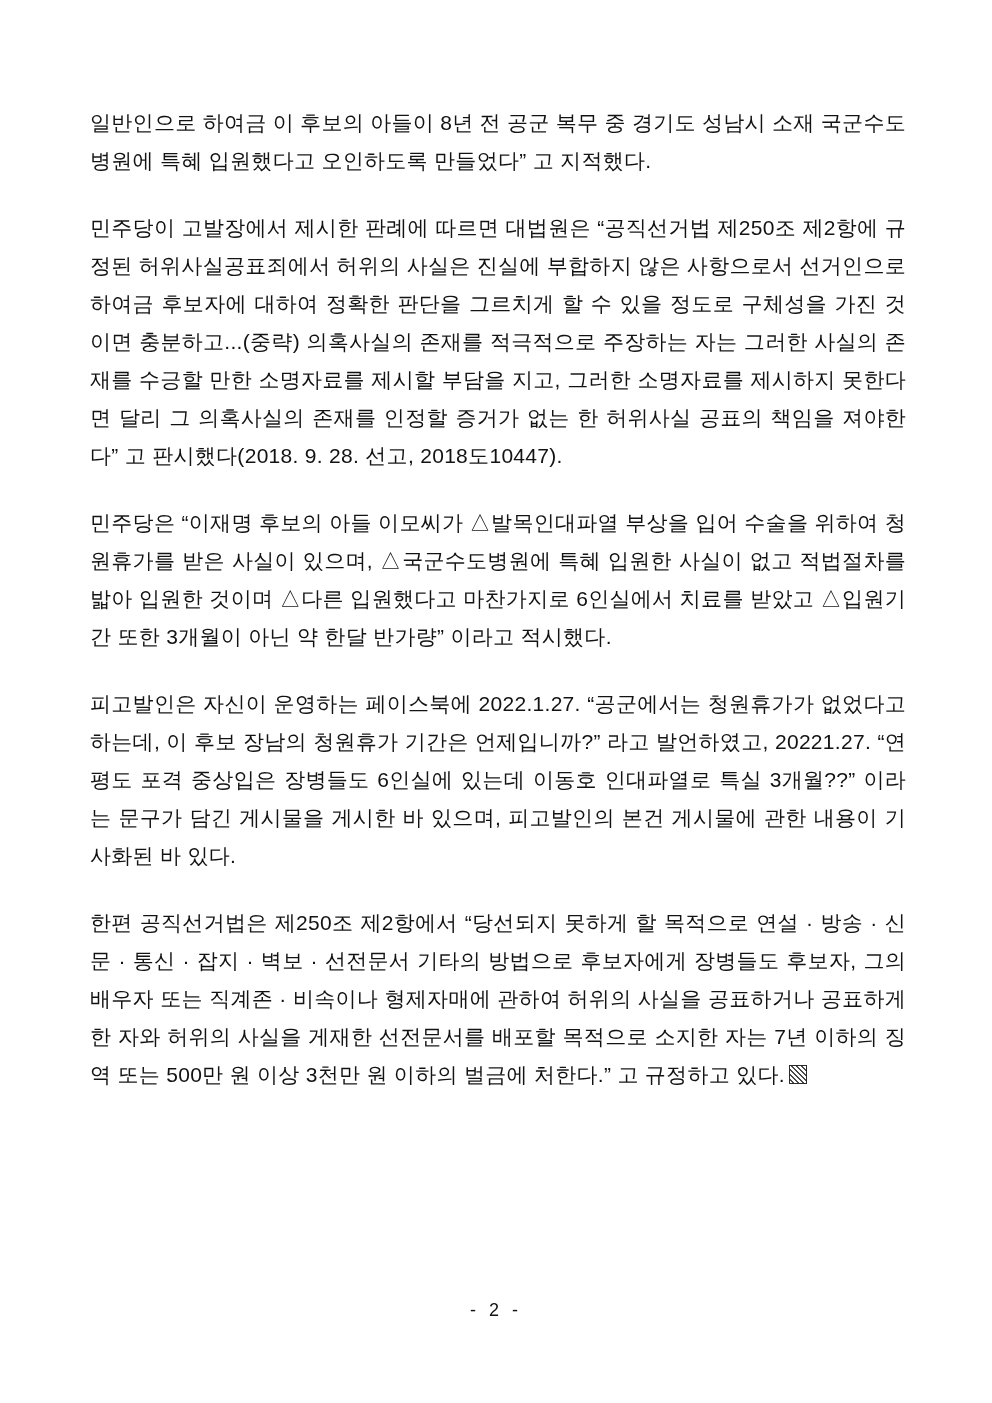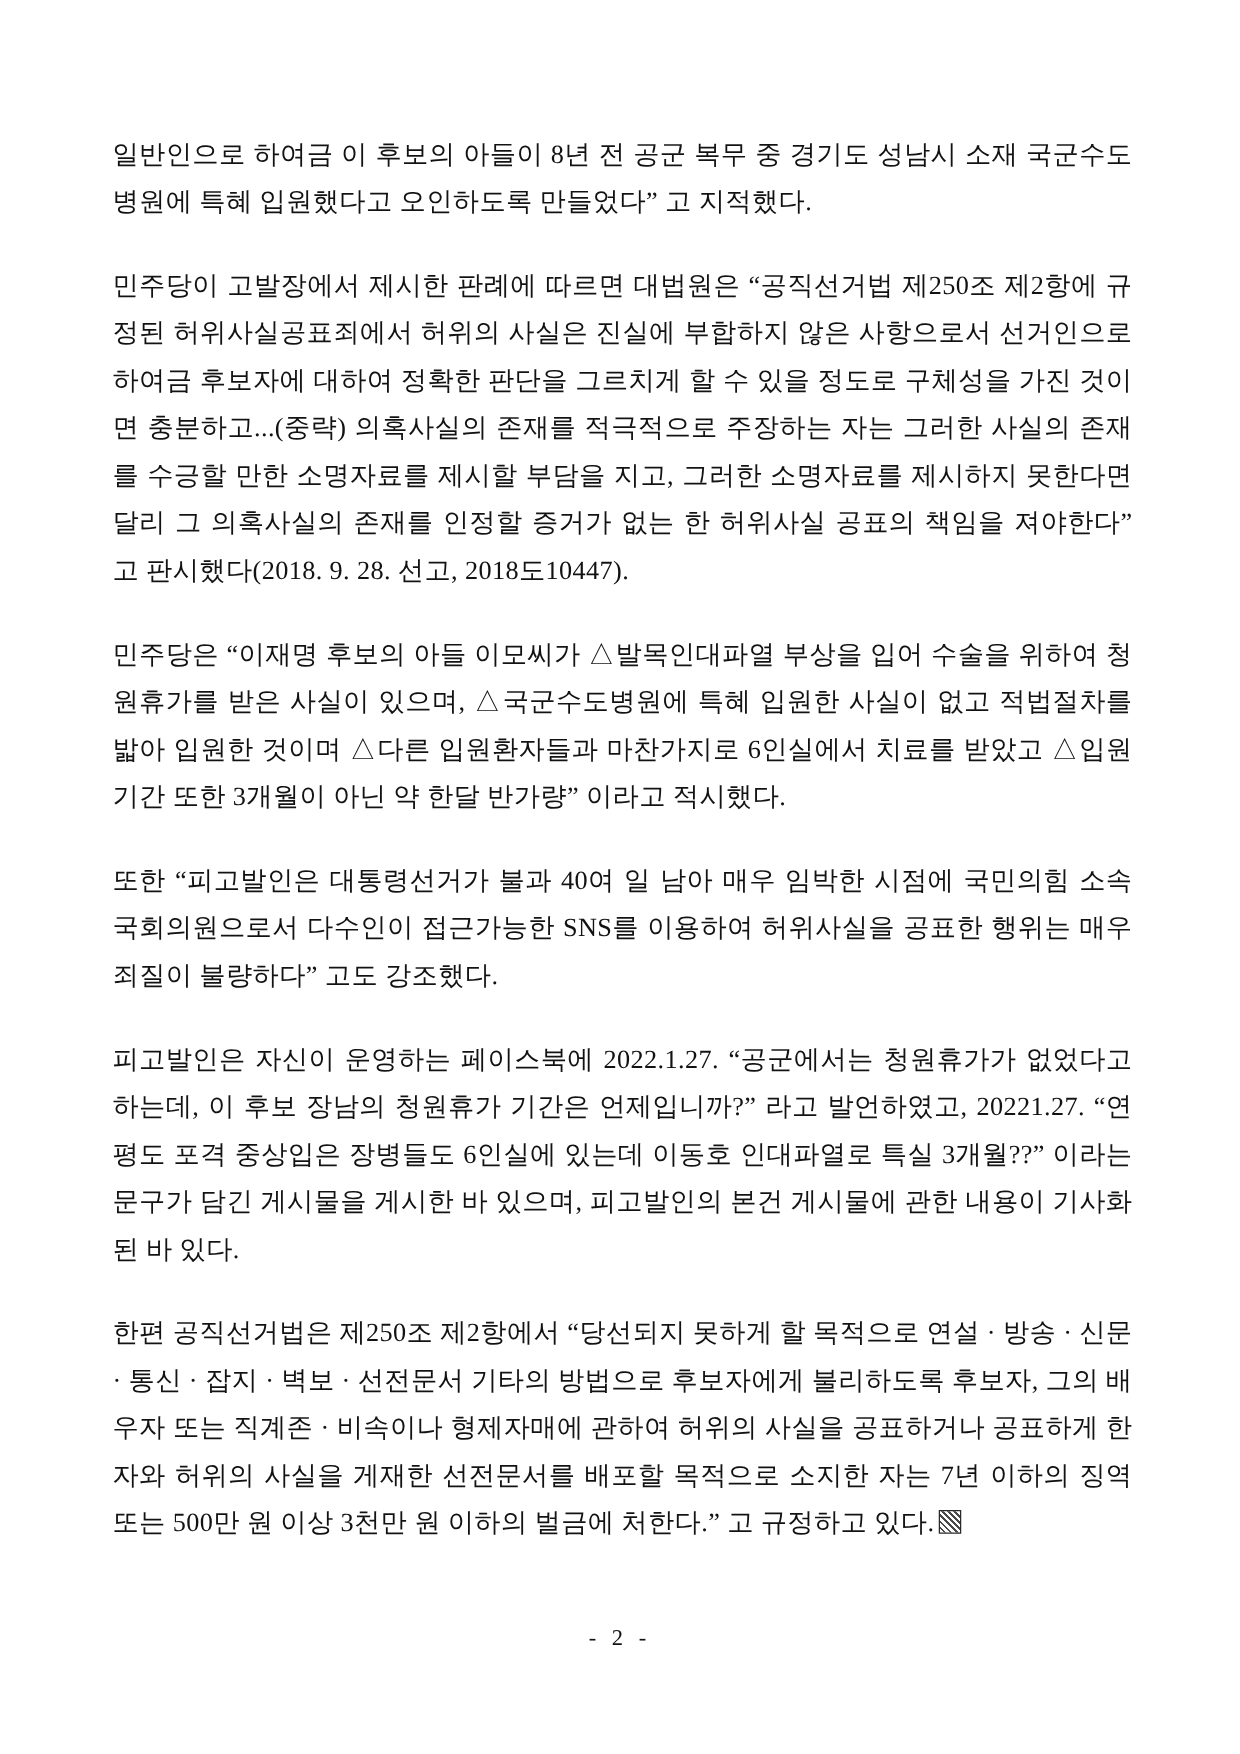--- a/index.html
+++ b/index.html
@@ -7,21 +7,21 @@
     padding: 0;
     background: #ffffff;
   }
   .page {
     position: relative;
     width: 992px;
     height: 1403px;
     margin: 0 auto;
     background: #ffffff;
     overflow: hidden;
-    font-family: Liberation Serif, serif;
+    font-family: Liberation Sans, sans-serif;
     color: #121212;
   }
   .content {
     position: absolute;
     top: 104px;
     left: 90px;
     width: 816px;
   }
   .content p {
     margin: 0 0 29px 0;
@@ -59,19 +59,18 @@
     color: #121212;
   }
 </style>
 </head>
 <body>
 
 <div class="page">
   <div class="content">
     <p>일반인으로 하여금 이 후보의 아들이 8년 전 공군 복무 중 경기도 성남시 소재 국군수도병원에 특혜 입원했다고 오인하도록 만들었다” 고 지적했다.</p>
     <p>민주당이 고발장에서 제시한 판례에 따르면 대법원은 “공직선거법 제250조 제2항에 규정된 허위사실공표죄에서 허위의 사실은 진실에 부합하지 않은 사항으로서 선거인으로 하여금 후보자에 대하여 정확한 판단을 그르치게 할 수 있을 정도로 구체성을 가진 것이면 충분하고...(중략) 의혹사실의 존재를 적극적으로 주장하는 자는 그러한 사실의 존재를 수긍할 만한 소명자료를 제시할 부담을 지고, 그러한 소명자료를 제시하지 못한다면 달리 그 의혹사실의 존재를 인정할 증거가 없는 한 허위사실 공표의 책임을 져야한다” 고 판시했다(2018. 9. 28. 선고, 2018도10447).</p>
-    <p>민주당은 “이재명 후보의 아들 이모씨가 △발목인대파열 부상을 입어 수술을 위하여 청원휴가를 받은 사실이 있으며, △국군수도병원에 특혜 입원한 사실이 없고 적법절차를 밟아 입원한 것이며 △다른 입원환자들과 마찬가지로 6인실에서 치료를 받았고 △입원기간 또한 3개월이 아닌 약 한달 반가량” 이라고 적시했다.</p>
-    <p>또한 “피고발인은 대통령선거가 불과 40여 일 남아 매우 임박한 시점에 국민의힘 소속 국회의원으로서 다수인이 접근가능한 SNS를 이용하여 허위사실을 공표한 행위는 매우 죄질이 불량하다” 고도 강조했다.</p>
+    <p>민주당은 “이재명 후보의 아들 이모씨가 △발목인대파열 부상을 입어 수술을 위하여 청원휴가를 받은 사실이 있으며, △국군수도병원에 특혜 입원한 사실이 없고 적법절차를 밟아 입원한 것이며 △다른 입원했다고 마찬가지로 6인실에서 치료를 받았고 △입원기간 또한 3개월이 아닌 약 한달 반가량” 이라고 적시했다.</p>
     <p>피고발인은 자신이 운영하는 페이스북에 2022.1.27. “공군에서는 청원휴가가 없었다고 하는데, 이 후보 장남의 청원휴가 기간은 언제입니까?” 라고 발언하였고, 20221.27. “연평도 포격 중상입은 장병들도 6인실에 있는데 이동호 인대파열로 특실 3개월??” 이라는 문구가 담긴 게시물을 게시한 바 있으며, 피고발인의 본건 게시물에 관한 내용이 기사화된 바 있다.</p>
-    <p><span>한편 공직선거법은 제250조 제2항에서 “당선되지 못하게 할 목적으로 연설 · 방송 · 신문 · 통신 · 잡지 · 벽보 · 선전문서 기타의 방법으로 후보자에게 불리하도록 후보자, 그의 배우자 또는 직계존 · 비속이나 형제자매에 관하여 허위의 사실을 공표하거나 공표하게 한 자와 허위의 사실을 게재한 선전문서를 배포할 목적으로 소지한 자는 7년 이하의 징역 또는 500만 원 이상 3천만 원 이하의 벌금에 처한다.” 고 규정하고 있다.</span><span class="end-mark"></span></p>
+    <p><span>한편 공직선거법은 제250조 제2항에서 “당선되지 못하게 할 목적으로 연설 · 방송 · 신문 · 통신 · 잡지 · 벽보 · 선전문서 기타의 방법으로 후보자에게 장병들도 후보자, 그의 배우자 또는 직계존 · 비속이나 형제자매에 관하여 허위의 사실을 공표하거나 공표하게 한 자와 허위의 사실을 게재한 선전문서를 배포할 목적으로 소지한 자는 7년 이하의 징역 또는 500만 원 이상 3천만 원 이하의 벌금에 처한다.” 고 규정하고 있다.</span><span class="end-mark"></span></p>
   </div>
   <div class="footer">- 2 -</div>
 </div>
 
 </body></html>

